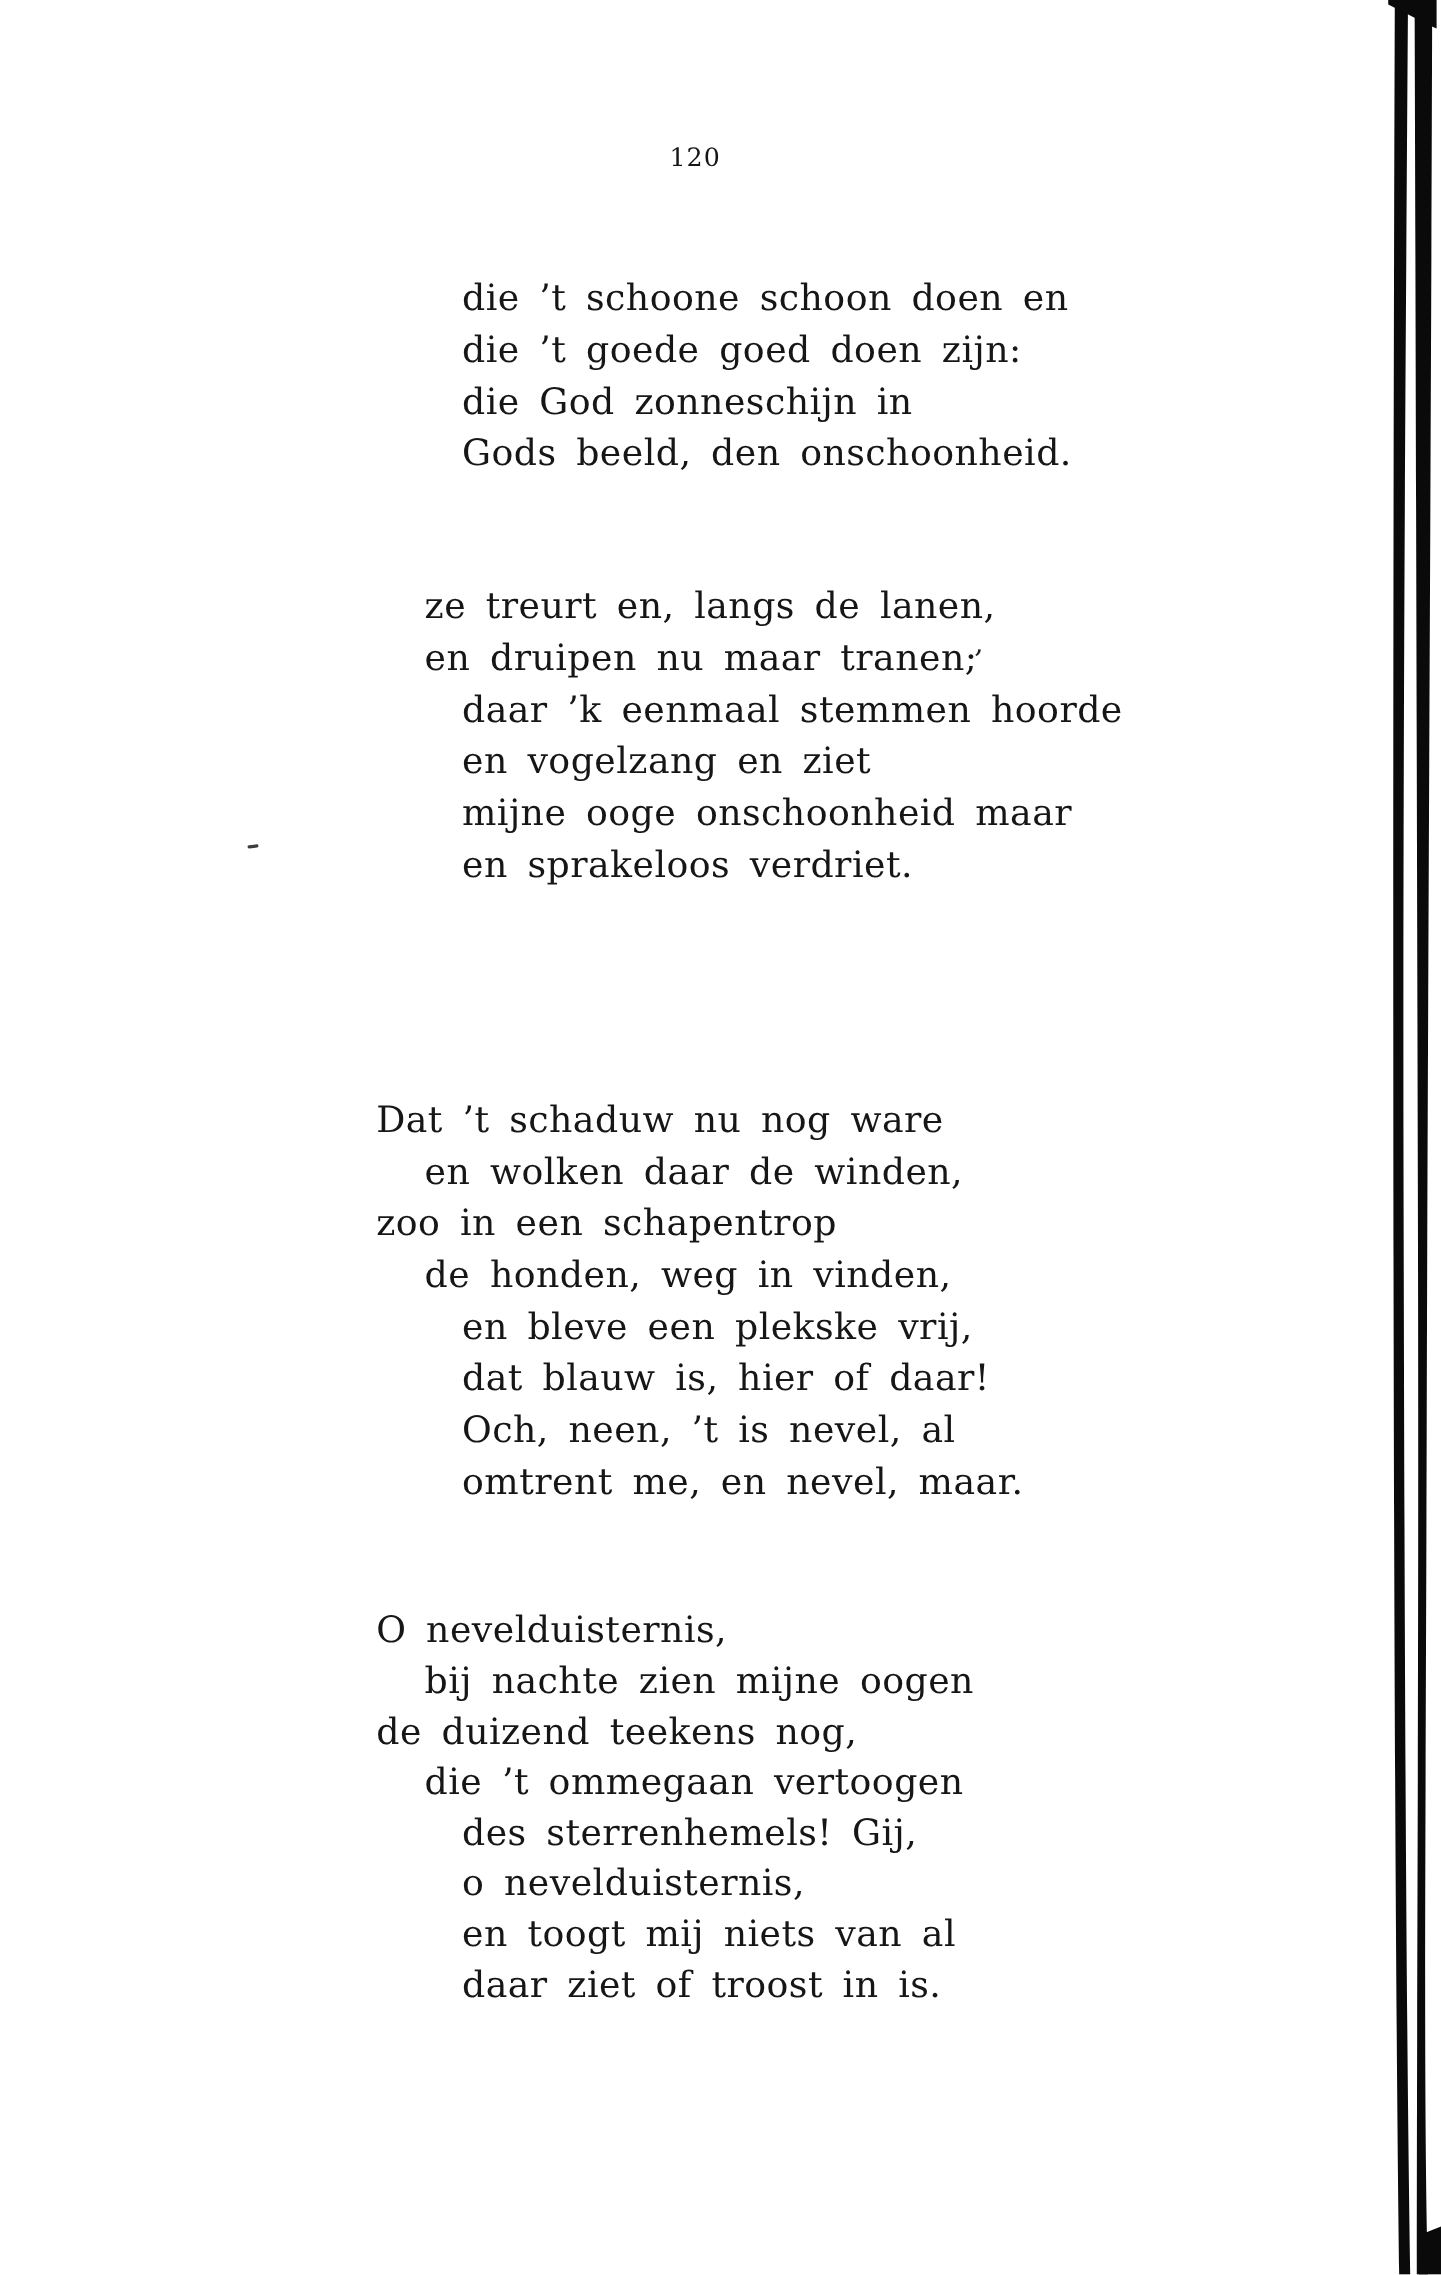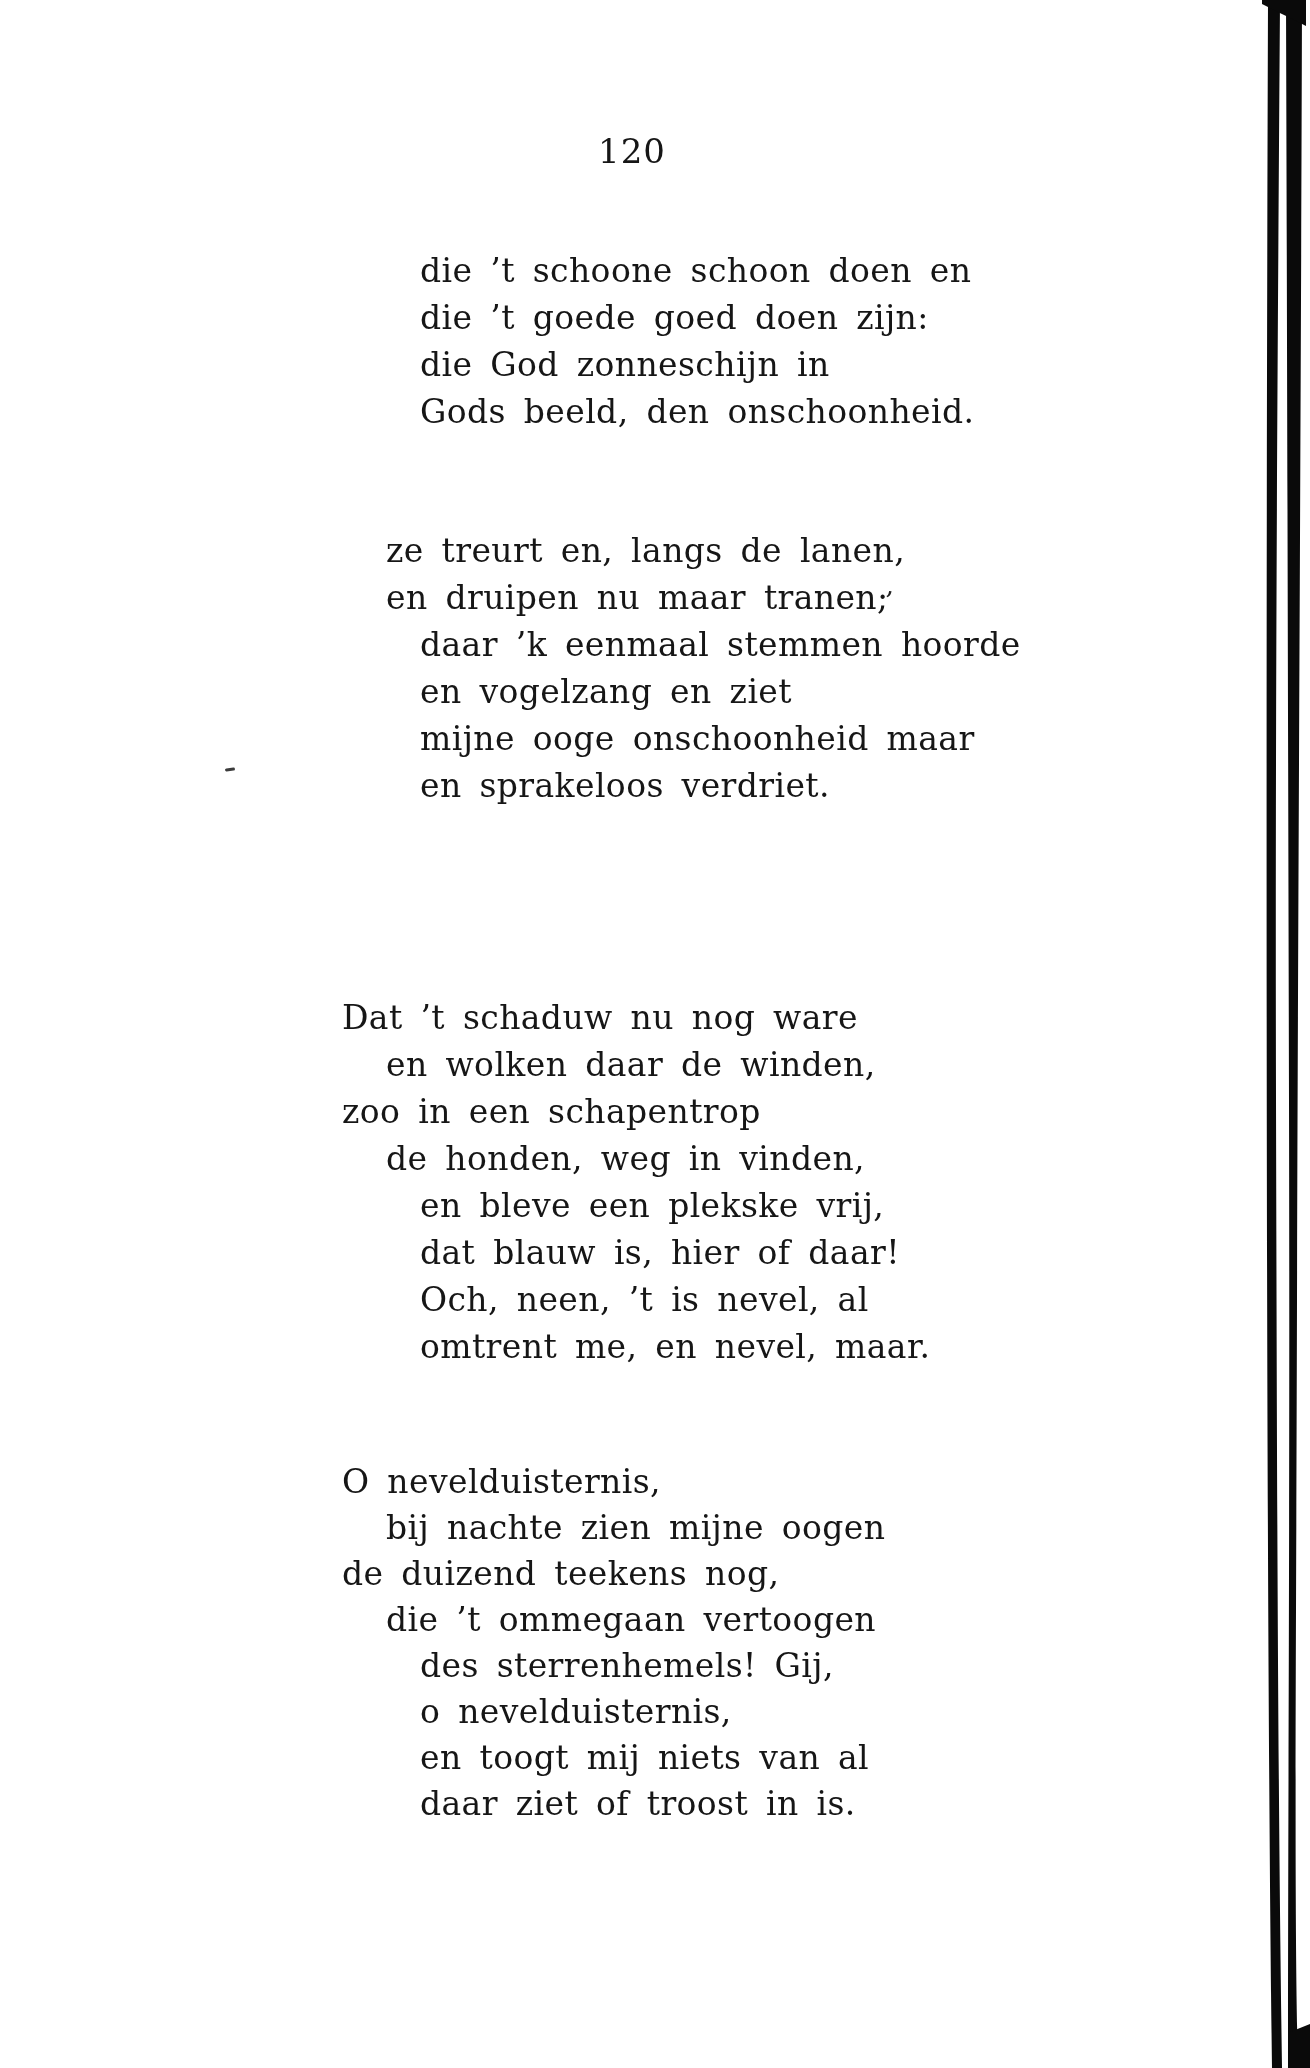--- a/index.html
+++ b/index.html
@@ -15,21 +15,21 @@
     overflow: hidden;
     font-family: "DejaVu Serif", "Liberation Serif", serif;
     color: #161616;
   }
   .page-number {
     position: absolute;
     left: 342px;
     top: 131px;
     width: 580px;
     text-align: center;
-    font-size: 34px;
+    font-size: 23px;
     letter-spacing: 1px;
   }
   .poem {
     position: absolute;
     left: 342px;
     top: 0;
     width: 660px;
   }
   .stanza {
     position: absolute;

